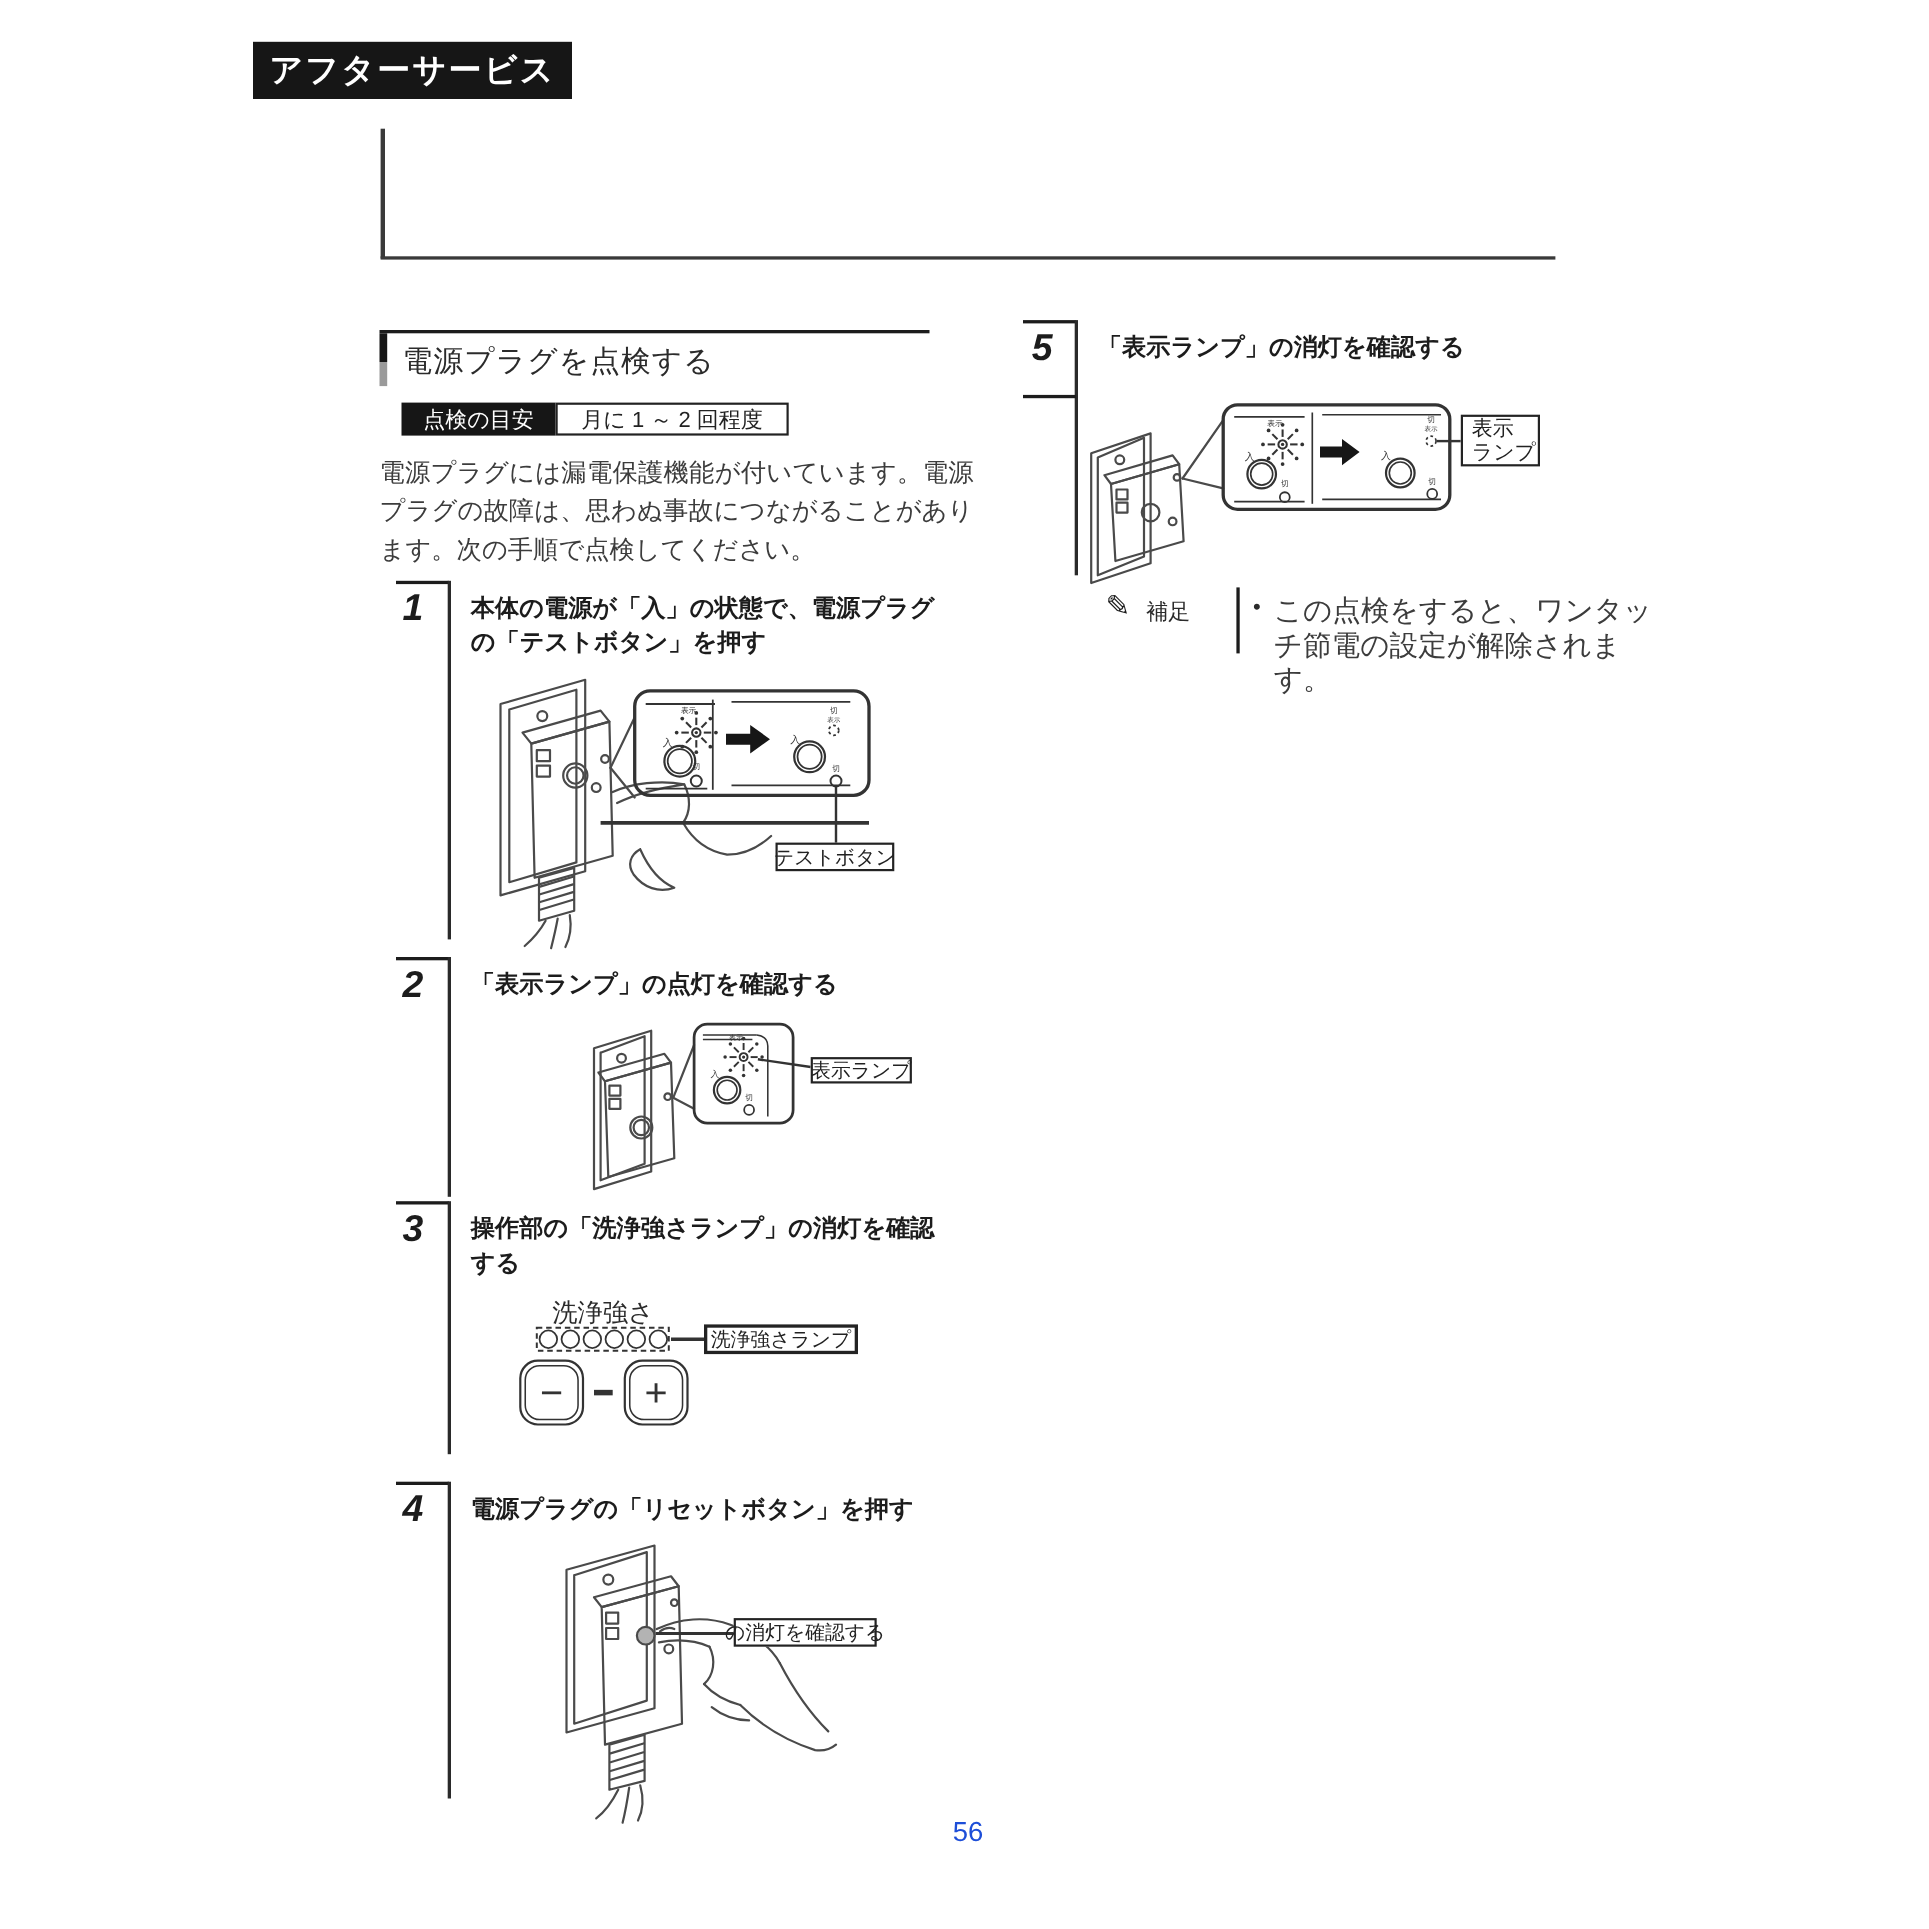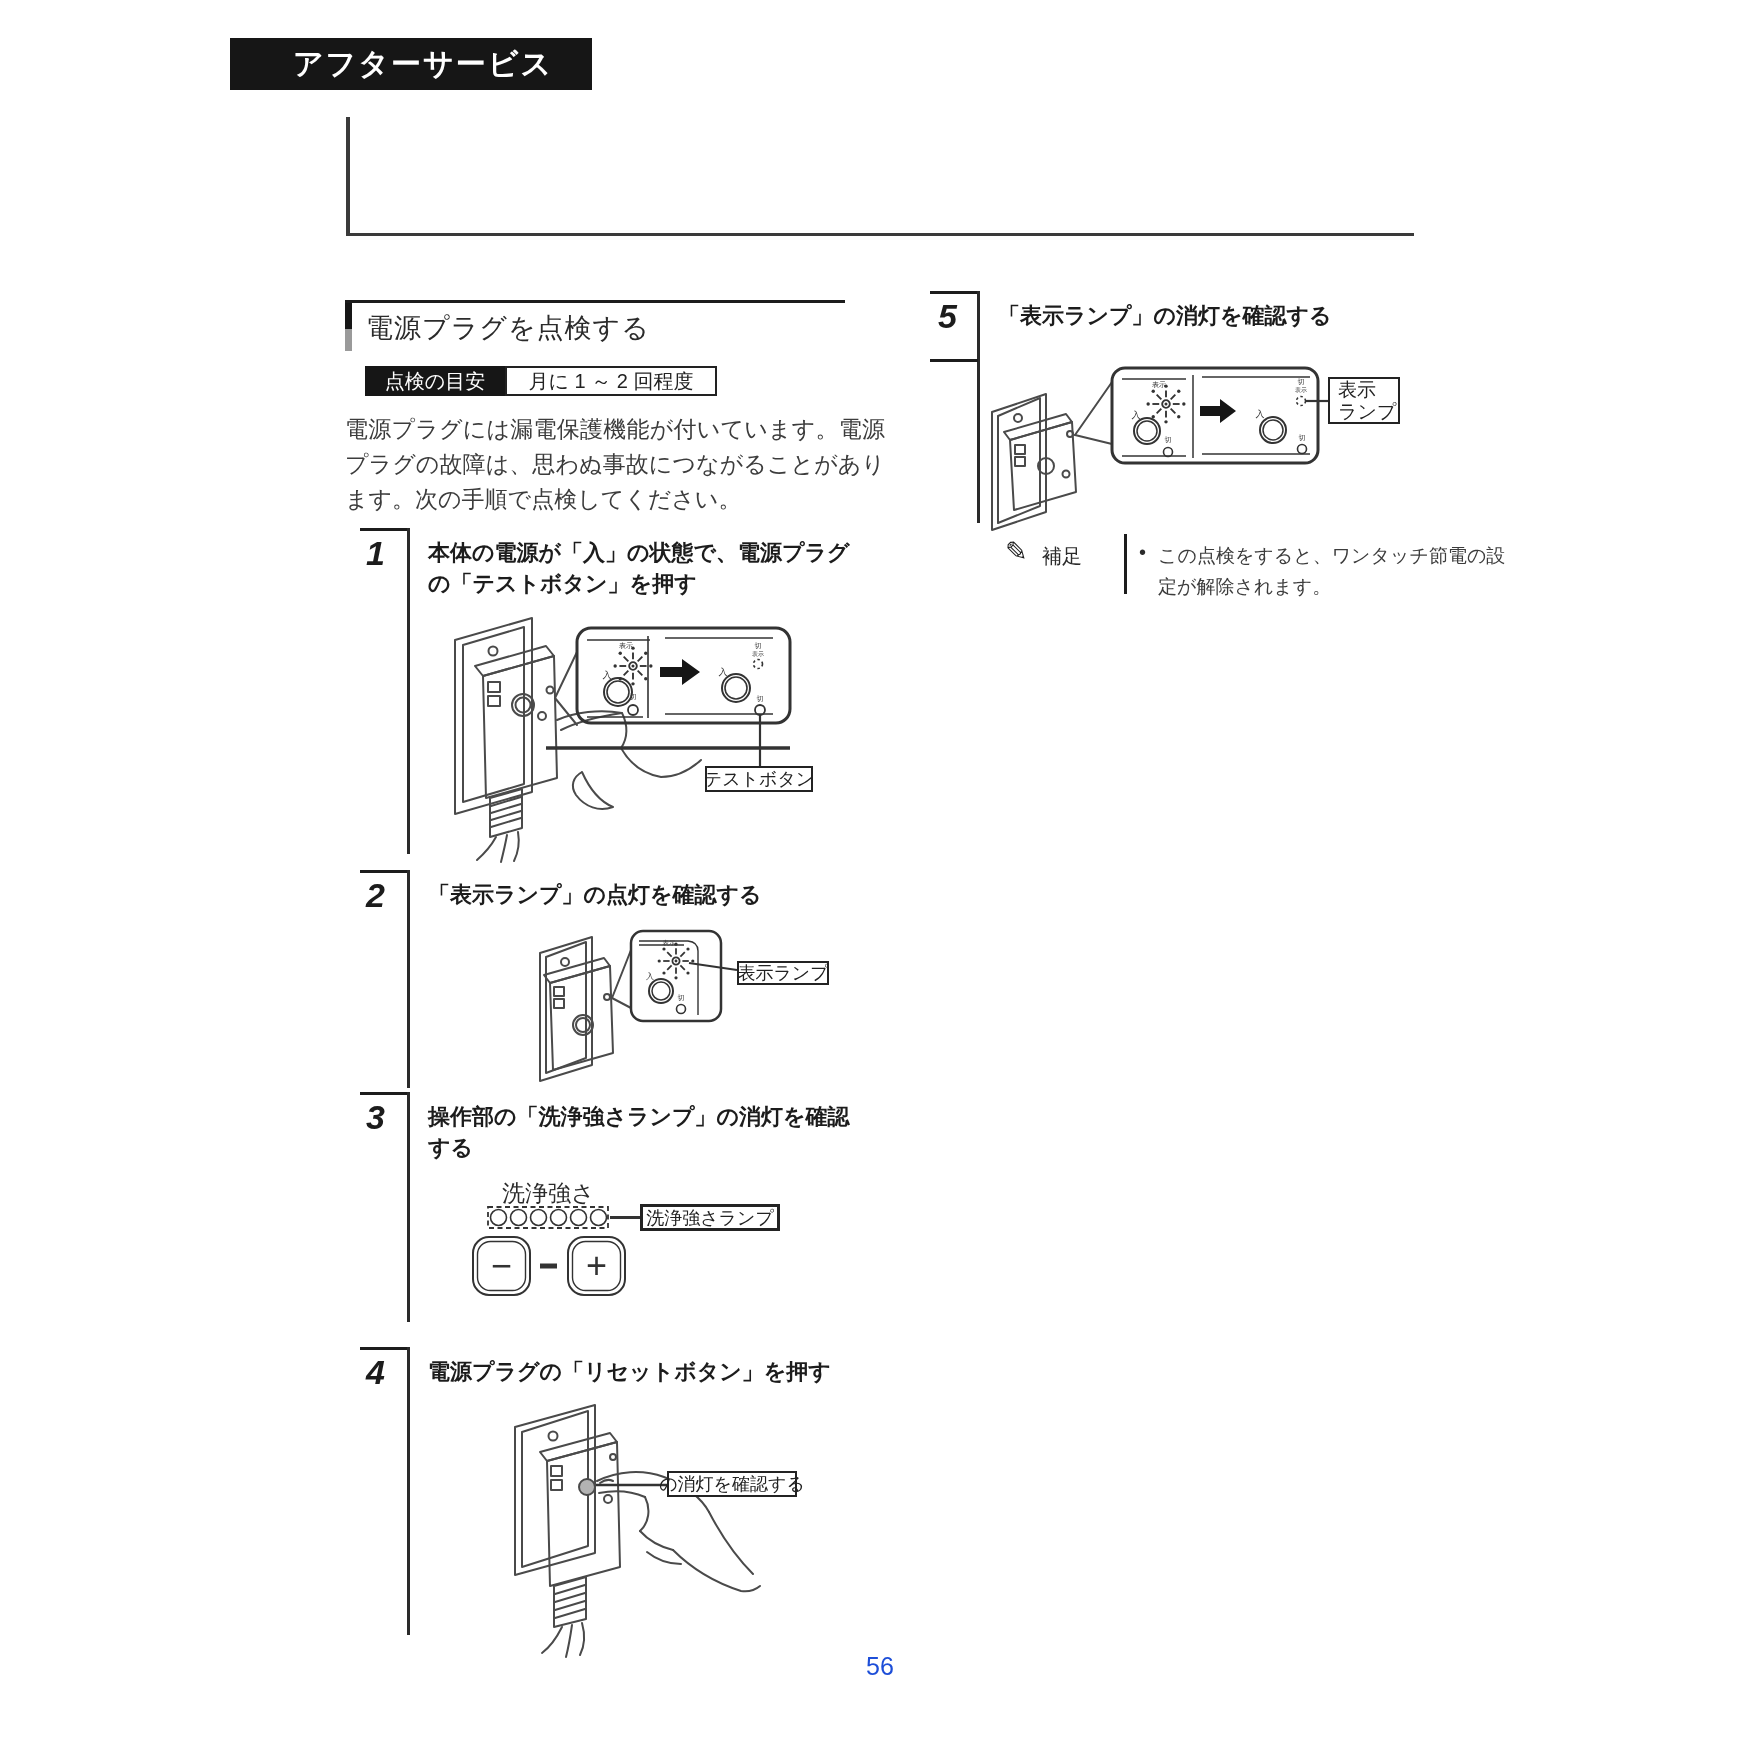--- a/index.html
+++ b/index.html
@@ -22,31 +22,31 @@
   .callout-box{border:2.5px solid #232323;background:#fff;display:flex;align-items:center;justify-content:center;
                font-size:18px;color:#222;box-sizing:border-box;white-space:nowrap;}
   .callout-box.thick{border-width:3px;}
   .callout-box.two-line{flex-direction:column;align-items:flex-start;justify-content:center;
                font-size:19px;line-height:22px;padding-left:8px;}
   .panel-label{font-size:23px;color:#2b2b2b;}
   .note-icon{font-size:27px;color:#1c1c1c;}
   .note-label{font-size:20px;color:#2b2b2b;}
   .note-vbar{background:#1c1c1c;}
   .note-bullet{font-size:20px;color:#2b2b2b;}
-  .note-text{font-size:19px;line-height:31px;color:#3c3c3c;}
+  .note-text{font-size:26px;line-height:31px;color:#3c3c3c;}
   .page-num{font-size:25px;color:#1d4ed8;text-align:center;}
   svg{position:absolute;overflow:visible;}
   svg text{font-family:"Liberation Sans","DejaVu Sans",sans-serif;fill:#333;}
 </style>
 </head>
 <body>
 
 <div class="page">
 
-  <div class="abs banner" style="left:230px;top:38px;width:338px;height:52px;padding-left:24px;">アフターサービス</div>
+  <div class="abs banner" style="left:230px;top:38px;width:290px;height:52px;">アフターサービス</div>
 
   <div class="abs rule" style="left:346px;top:117px;width:4px;height:118px;"></div>
   <div class="abs rule" style="left:346px;top:233px;width:1068px;height:3px;"></div>
 
   <div class="abs stepline-top" style="left:345px;top:300px;width:500px;height:3px;"></div>
   <div class="abs sec-bar" style="left:345px;top:303px;width:7px;height:48px;"></div>
   <div class="abs sec-heading" style="left:366px;top:310px;">電源プラグを点検する</div>
 
   <div class="abs badge-label" style="left:365px;top:366px;width:140px;height:30px;">点検の目安</div>
   <div class="abs badge-value" style="left:505px;top:366px;width:212px;height:30px;">月に 1 ～ 2 回程度</div>

